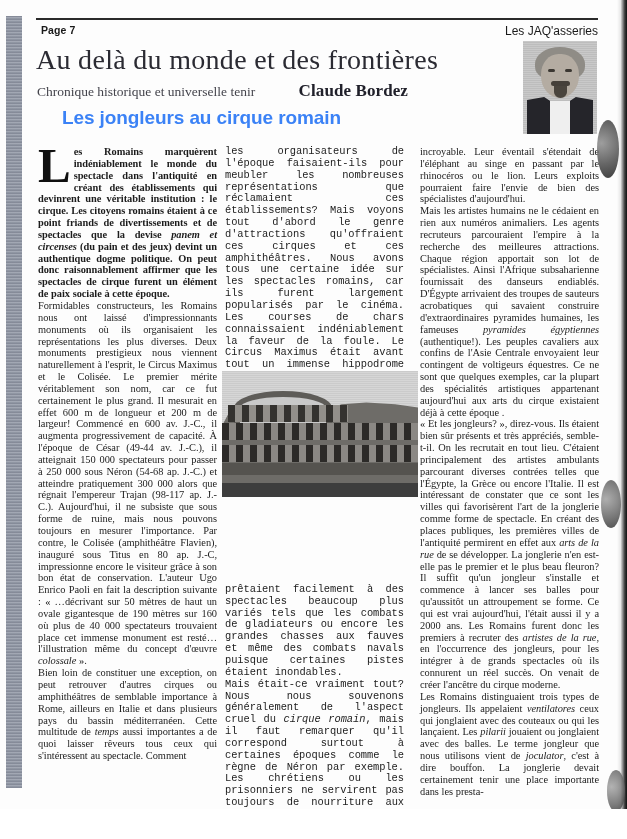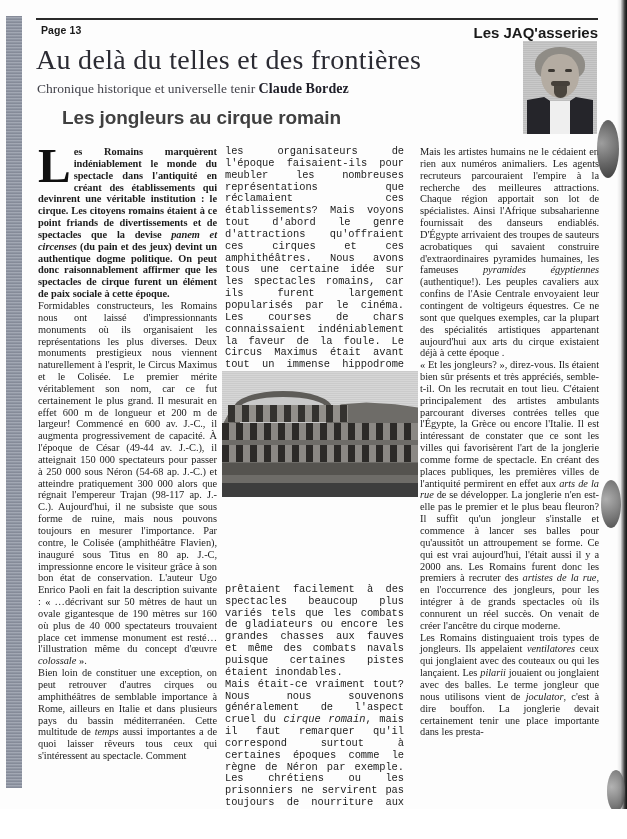--- a/index.html
+++ b/index.html
@@ -45,38 +45,38 @@
     position:absolute;left:36px;top:18px;width:562px;height:2px;background:#2a2a2a;
   }
   .folio{
     position:absolute;left:41px;top:24px;
     font-family:"Liberation Sans","DejaVu Sans",sans-serif;
     font-size:10.5px;font-weight:bold;color:#1a1a1a;letter-spacing:.1px;
   }
   .masthead-right{
     position:absolute;right:29px;top:24px;
     font-family:"Liberation Sans","DejaVu Sans",sans-serif;
-    font-size:15px;font-weight:bold;color:#1a1a1a;
+    font-size:12px;font-weight:normal;color:#1a1a1a;
   }
   .title{
     position:absolute;left:36px;top:44px;
     font-family:"Liberation Serif","DejaVu Serif",serif;
     font-size:28px;font-weight:400;color:#2b2b33;letter-spacing:.3px;
     white-space:nowrap;
   }
   .subtitle{
     position:absolute;left:37px;top:81px;
     font-family:"Liberation Serif","DejaVu Serif",serif;
     font-size:13.5px;color:#44444c;white-space:nowrap;
   }
-  .subtitle b{font-size:14px;color:#20202a;font-weight:bold;letter-spacing:.1px;}
+  .subtitle b{font-size:17px;color:#20202a;font-weight:bold;letter-spacing:.1px;margin-left:40px;}
   .headline{
     position:absolute;left:62px;top:107px;
     font-family:"Liberation Sans","DejaVu Sans",sans-serif;
-    font-size:19px;font-weight:bold;color:#404040;letter-spacing:-.1px;white-space:nowrap;
+    font-size:19px;font-weight:bold;color:#3b82f6;letter-spacing:-.1px;white-space:nowrap;
   }
 
   
   .portrait{
     position:absolute;left:523px;top:41px;width:74px;height:93px;
     background:#b9b9b9;overflow:hidden;
   }
   .portrait .bg{position:absolute;inset:0;
     background:repeating-linear-gradient(0deg,#c9c9c9 0,#c9c9c9 1px,#bdbdbd 1px,#bdbdbd 2px);}
   .portrait .hair{position:absolute;left:12px;top:6px;width:50px;height:34px;border-radius:50% 50% 42% 42%;
@@ -138,24 +138,24 @@
   i{font-style:italic;}
 </style>
 </head>
 <body>
 
 <div class="page">
 
   <div class="scan-strip"></div>
 
   <div class="rule"></div>
-  <div class="folio">Page 13</div>
+  <div class="folio">Page 7</div>
   <div class="masthead-right">Les JAQ'asseries</div>
 
-  <div class="title">Au delà du telles et des frontières</div>
+  <div class="title">Au delà du monde et des frontières</div>
   <div class="subtitle"><span>Chronique historique et universelle tenir </span><b>Claude Bordez</b></div>
   <div class="headline">Les jongleurs au cirque romain</div>
 
   <div class="portrait">
     <div class="bg"></div>
     <div class="hair"></div>
     <div class="face"></div>
     <div class="eyeL"></div>
     <div class="eyeR"></div>
     <div class="stache"></div>
@@ -182,20 +182,21 @@
     <div class="mass"></div>
     <div class="inner"></div>
     <div class="arcC"></div>
     <div class="arcA"></div>
     <div class="arcB"></div>
     <div class="band"></div>
     <div class="ground"></div>
   </div>
 
   <div class="col c3">
+    <p>incroyable. Leur éventail s'étendait de l'éléphant au singe en passant par le rhinocéros ou le lion. Leurs exploits pourraient faire l'envie de bien des spécialistes d'aujourd'hui.</p>
     <p><span>Mais les artistes humains ne le cédaient en rien aux numéros animaliers. Les agents recruteurs parcouraient l'empire à la recherche des meilleures attractions. Chaque région apportait son lot de spécialistes. Ainsi l'Afrique subsaharienne fournissait des danseurs endiablés. D'Égypte arrivaient des troupes de sauteurs acrobatiques qui savaient construire d'extraordinaires pyramides humaines, les fameuses </span><i>pyramides égyptiennes</i><span> (authentique!). Les peuples cavaliers aux confins de l'Asie Centrale envoyaient leur contingent de voltigeurs équestres. Ce ne sont que quelques exemples, car la plupart des spécialités artistiques appartenant aujourd'hui aux arts du cirque existaient déjà à cette époque .</span></p>
     <p><span>« Et les jongleurs? », direz-vous. Ils étaient bien sûr présents et très appréciés, semble-t-il. On les recrutait en tout lieu. C'étaient principalement des artistes ambulants parcourant diverses contrées telles que l'Égypte, la Grèce ou encore l'Italie. Il est intéressant de constater que ce sont les villes qui favorisèrent l'art de la jonglerie comme forme de spectacle. En créant des places publiques, les premières villes de l'antiquité permirent en effet aux </span><i>arts de la rue</i><span> de se développer. La jonglerie  n'en est-elle pas le premier et le plus beau fleuron? Il suffit qu'un jongleur s'installe et commence à lancer ses balles pour qu'aussitôt un attroupement se forme. Ce qui est vrai aujourd'hui, l'était aussi il y a 2000 ans. Les Romains furent donc les premiers à recruter des </span><i>artistes de la rue</i><span>, en l'occurrence des jongleurs, pour les intégrer à de grands spectacles où ils connurent un réel succès. On venait de créer l'ancêtre du cirque moderne.</span></p>
     <p><span>Les Romains distinguaient trois types de jongleurs. Ils appelaient </span><i>ventilatores</i><span> ceux qui jonglaient avec des couteaux ou qui les lançaient. Les </span><i>pilarii</i><span> jouaient ou jonglaient avec des balles. Le terme jongleur que nous utilisons vient de </span><i>joculator</i><span>, c'est à dire bouffon. La jonglerie devait certainement tenir une place importante dans les presta-</span></p>
   </div>
 
   <div class="scan-right"></div>
   <div class="scan-bulge"></div>
   <div class="scan-bulge2"></div>
   <div class="scan-bulge3"></div>
   <div class="bottom-fade"></div>

